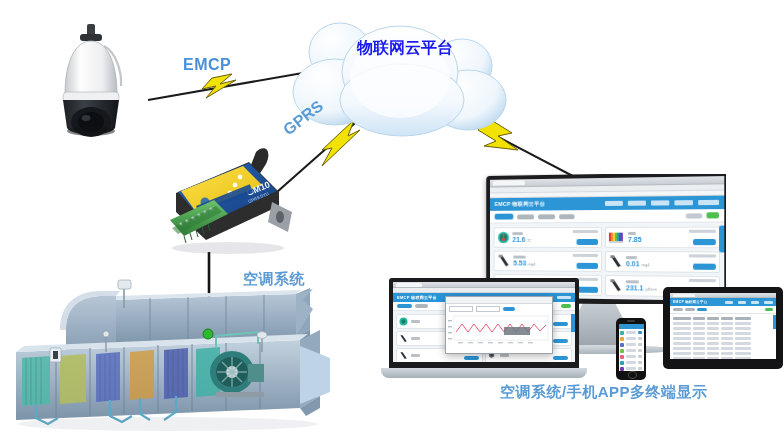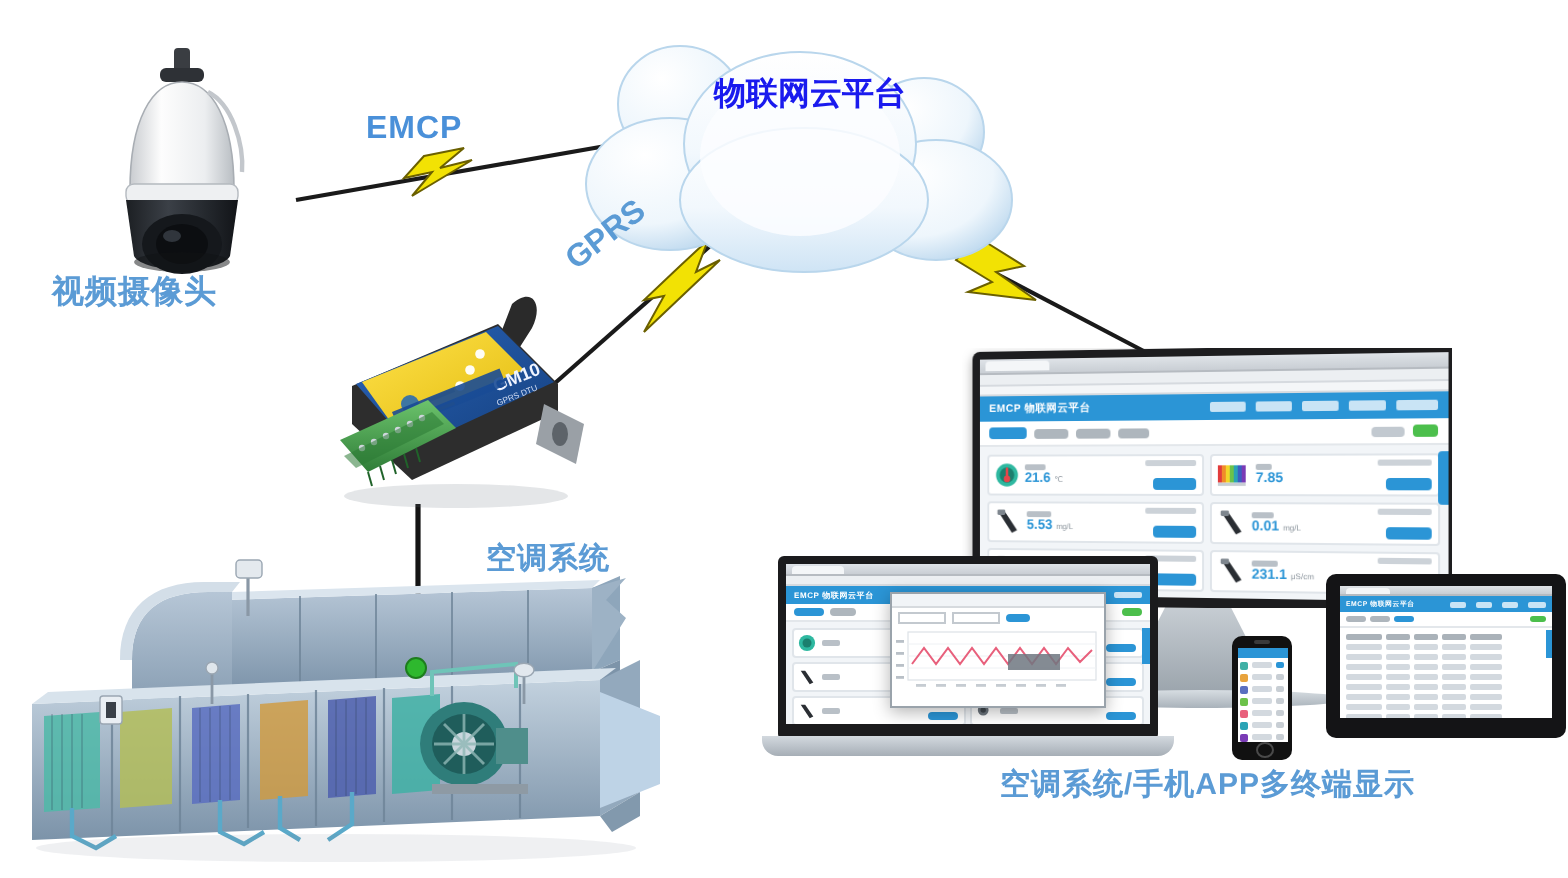--- a/index.html
+++ b/index.html
@@ -153,21 +153,20 @@
     <path d="M65,95 C65,60 76,41 91,41 C106,41 117,60 117,95 Z" fill="url(#domeg)" stroke="#a8adb3" stroke-width=".8"></path>
     <path d="M104,46 C116,52 122,72 121,86" fill="none" stroke="#c3c7cc" stroke-width="2.2"></path>
     <rect x="63" y="92" width="56" height="10" rx="4" fill="#eef0f2" stroke="#b4b9bf" stroke-width=".7"></rect>
     <path d="M63,100 L119,100 L115,128 C110,137 72,137 67,128 Z" fill="url(#lensg)"></path>
     <ellipse cx="91" cy="122" rx="20" ry="15" fill="#15181c"></ellipse>
     <ellipse cx="91" cy="122" rx="13" ry="10" fill="#0c0e11"></ellipse>
     <ellipse cx="86" cy="118" rx="4.5" ry="3" fill="#3c434b" opacity=".75"></ellipse>
     <ellipse cx="91" cy="131" rx="24" ry="5" fill="#0f1114" opacity=".5"></ellipse>
   </svg>
 
-  <div class="lbl lbl-cam">视频摄像头</div>
 
   <div class="lbl lbl-wifi">EMCP</div>
   <div class="lbl-gprs">GPRS</div>
 
   <svg class="layer" viewBox="0 0 784 439">
     <defs>
       <linearGradient id="yel" x1="0" y1="0" x2="1" y2="1">
         <stop offset="0%" stop-color="#ffe24a"></stop>
         <stop offset="100%" stop-color="#e3bc10"></stop>
       </linearGradient>

